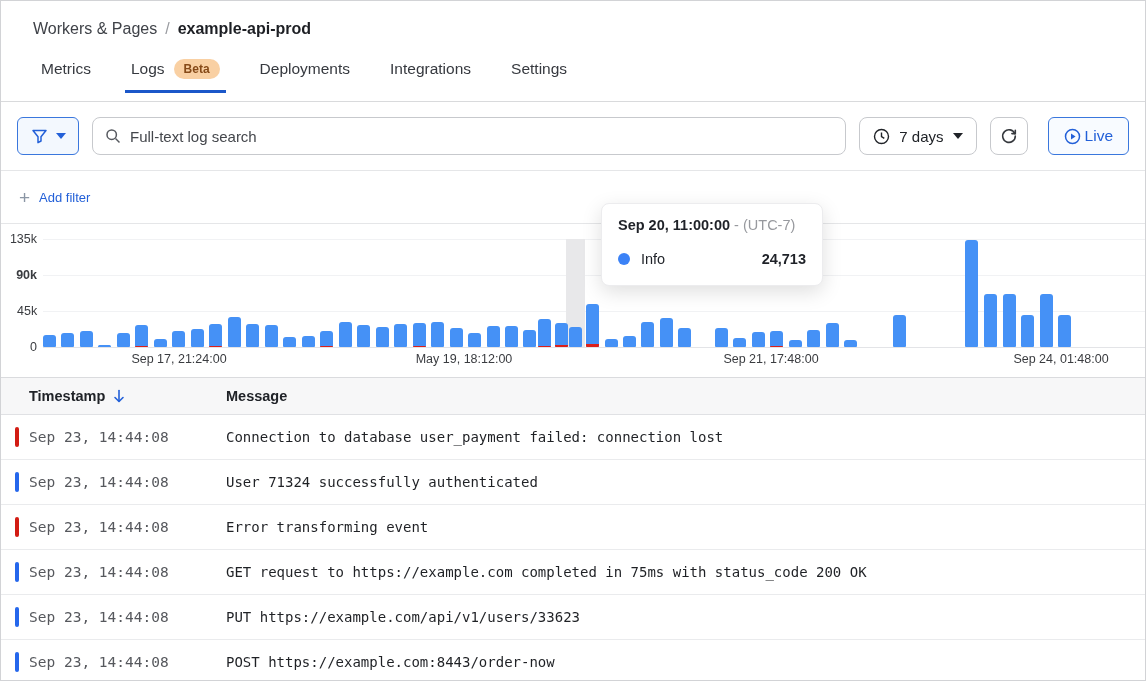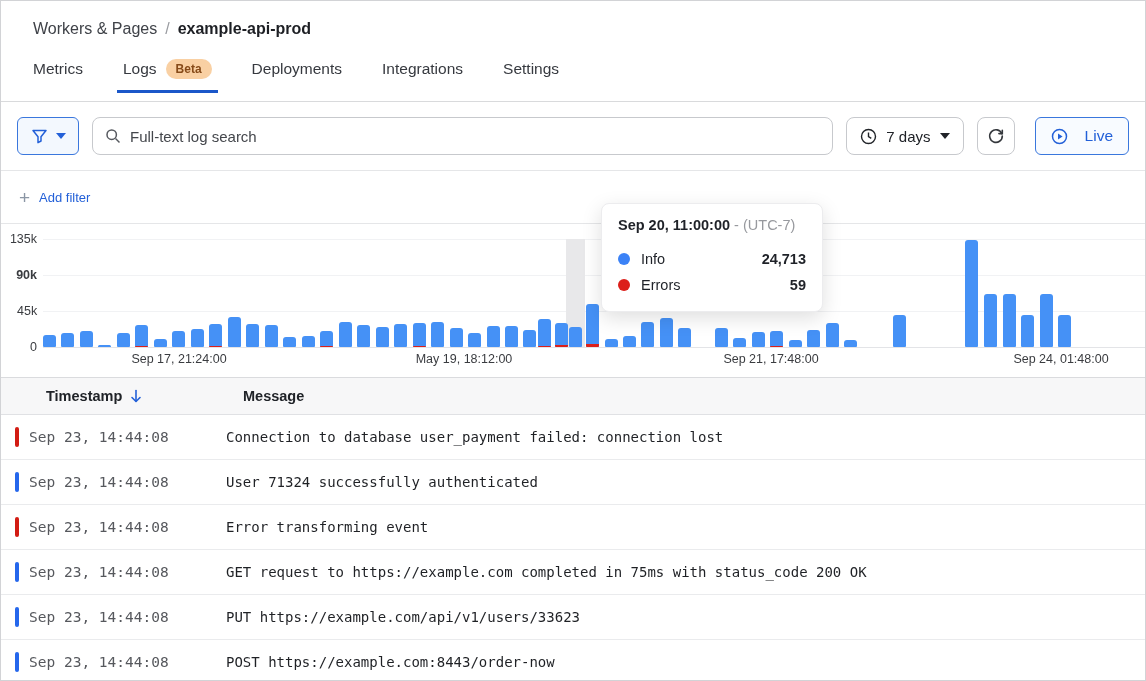--- a/index.html
+++ b/index.html
@@ -5,38 +5,38 @@
   * { margin:0; padding:0; box-sizing:border-box; }
   html,body { width:1146px; height:681px; background:#fff; }
   body { font-family:"Liberation Sans", sans-serif; color:#202328; }
   .page { position:relative; width:1146px; height:681px; border:1px solid #d2d3d6; background:#fff; overflow:hidden; }
 
   
   .header { height:101px; border-bottom:1px solid #d9dadc; padding:0 32px; position:relative; }
   .breadcrumb { padding-top:19px; font-size:16px; color:#3f4248; display:flex; align-items:center; gap:8px; }
   .breadcrumb .sep { color:#9a9ca1; }
   .breadcrumb .current { font-weight:700; color:#1d1f24; }
-  .tabs-row { display:flex; align-items:flex-end; margin-top:21px; }
+  .tabs-row { display:flex; align-items:flex-end; margin-top:21px;margin-left:8px; }
   .tabs { display:flex; gap:40px; }
   .tab { font-size:15.5px; color:#36393f; position:relative; display:flex; align-items:center; cursor:default; }
   .tab.active::after { content:""; position:absolute; left:-6px; right:-6px; bottom:-14px; height:3px; background:#1b57c9; }
   .beta-badge { margin-left:9px; background:#f9d0a3; color:#864a18; font-size:12px; font-weight:600; padding:3px 10px; border-radius:999px; }
   .header-actions { margin-left:auto; display:flex; align-items:center; gap:28px; }
   .visit-link { color:#2360d8; font-size:15.5px; display:flex; align-items:center; gap:7px; cursor:pointer; }
   .edit-code-btn { height:37px; padding:0 17px; border:1px solid #4072d9; border-radius:6px; background:#fff; color:#2360d8; font-size:15px; display:flex; align-items:center; gap:9px; cursor:pointer; }
 
   
   .filter-row { height:69px; display:flex; align-items:center; gap:13px; padding:0 16px; border-bottom:1px solid #e5e6e8; }
   .filter-btn { width:62px; height:38px; border:1px solid #3a77dd; border-radius:6px; background:#f3f8fe; display:flex; align-items:center; justify-content:center; gap:8px; cursor:pointer; }
   .search-box { flex:1; height:38px; border:1px solid #c7c9cd; border-radius:8px; background:#fff; display:flex; align-items:center; gap:9px; padding:0 12px; }
   .search-box input { border:none; outline:none; flex:1; font-size:15px; font-family:"Liberation Sans",sans-serif; color:#33363b; background:transparent; }
   .search-box input::placeholder { color:#44474c; opacity:1; }
   .time-select { height:38px; border:1px solid #c7c9cd; border-radius:8px; background:#fff; display:flex; align-items:center; gap:9px; padding:0 13px; font-size:15px; color:#202328; cursor:pointer; }
   .refresh-btn { width:38px; height:38px; border:1px solid #c7c9cd; border-radius:8px; background:#fff; display:flex; align-items:center; justify-content:center; cursor:pointer; }
-  .live-btn { height:38px; margin-left:7px; padding:0 15px; border:1px solid #3a77dd; border-radius:6px; background:#f8fbff; color:#2360d8; font-size:15.5px; display:flex; align-items:center; gap:17px; cursor:pointer; }
+  .live-btn { height:38px; margin-left:7px; padding:0 15px; border:1px solid #3a77dd; border-radius:6px; background:#f8fbff; color:#2360d8; font-size:15.5px; display:flex; align-items:center; gap:4px; cursor:pointer; }
 
   
   .add-filter-row { height:53px; display:flex; align-items:center; gap:9px; padding:0 18px; border-bottom:1px solid #e5e6e8; }
   .add-filter-plus { color:#8b96a5; font-size:19px; line-height:1; }
   .add-filter-label { color:#2360d8; font-size:13px; cursor:pointer; }
 
   
   .chart { position:relative; height:154px; border-bottom:1px solid #dadbde; }
   .gridline { position:absolute; left:42px; right:0; height:1px; background:#f1f2f4; }
   .gridline.base { background:#e3e4e7; }
@@ -49,21 +49,21 @@
   
   .tooltip { position:absolute; left:600px; top:202px; width:222px; background:#fff; border:1px solid #ececee; border-radius:8px; box-shadow:0 6px 20px rgba(0,0,0,.13); padding:13px 16px 13px; z-index:20; }
   .tooltip-title { font-size:14.5px; margin-bottom:13px; white-space:nowrap; }
   .tooltip-title .t { font-weight:700; color:#1f2228; }
   .tooltip-title .z { color:#97999e; }
   .tooltip-row { display:flex; align-items:center; gap:11px; height:26px; font-size:14.5px; color:#1f2228; }
   .dot { width:12px; height:12px; border-radius:50%; flex:none; }
   .tooltip-row .v { margin-left:auto; font-weight:700; }
 
   
-  .tbl-header { height:37px; background:#f7f7f8; border-bottom:1px solid #e0e1e4; display:flex; align-items:center; padding-left:45px; font-size:14.5px; font-weight:700; color:#202328; }
+  .tbl-header { height:37px; background:#f7f7f8; border-bottom:1px solid #e0e1e4; display:flex; align-items:center; padding-left:28px; font-size:14.5px; font-weight:700; color:#202328; }
   .hcell-ts { width:197px; display:flex; align-items:center; gap:8px; }
   .log-row { height:45px; border-bottom:1px solid #eaebed; display:flex; align-items:center; padding-left:14px; background:#fff; }
   .severity { width:4px; height:20px; border-radius:2px; margin-right:10px; flex:none; }
   .severity.error { background:#d21c13; }
   .severity.info { background:#2567ec; }
   .ts { width:183px; font-family:"DejaVu Sans Mono",monospace; font-size:14.5px; color:#56585d; white-space:nowrap; }
   .msg { margin-left:14px; font-family:"DejaVu Sans Mono",monospace; font-size:14px; color:#1f2125; white-space:nowrap; }
 
   svg { display:block; }
 </style>
@@ -253,25 +253,20 @@
     <div class="tooltip-title">
       <span class="t">Sep 20, 11:00:00</span>
       <span class="z"> <span>-</span> </span><span class="z">(UTC-7)</span>
     </div>
     <div>
         <div class="tooltip-row">
           <div class="dot" style="background: rgb(59, 130, 246);"></div>
           <div>Info</div>
           <div class="v">24,713</div>
         </div>
-        <div class="tooltip-row">
-          <div class="dot" style="background: rgb(220, 31, 26);"></div>
-          <div>Errors</div>
-          <div class="v">59</div>
-        </div>
       </div>
   </div>
 
   <div class="tbl-header">
     <div class="hcell-ts">
       <span>Timestamp</span>
       <span>
         <svg width="12" height="14" viewBox="0 0 12 14" fill="none" stroke="#2360d8" stroke-width="1.6" stroke-linecap="round" stroke-linejoin="round">
           <path d="M6 1.5v10.5"></path>
             <path d="M2 8.5 6 12.5 10 8.5"></path>

